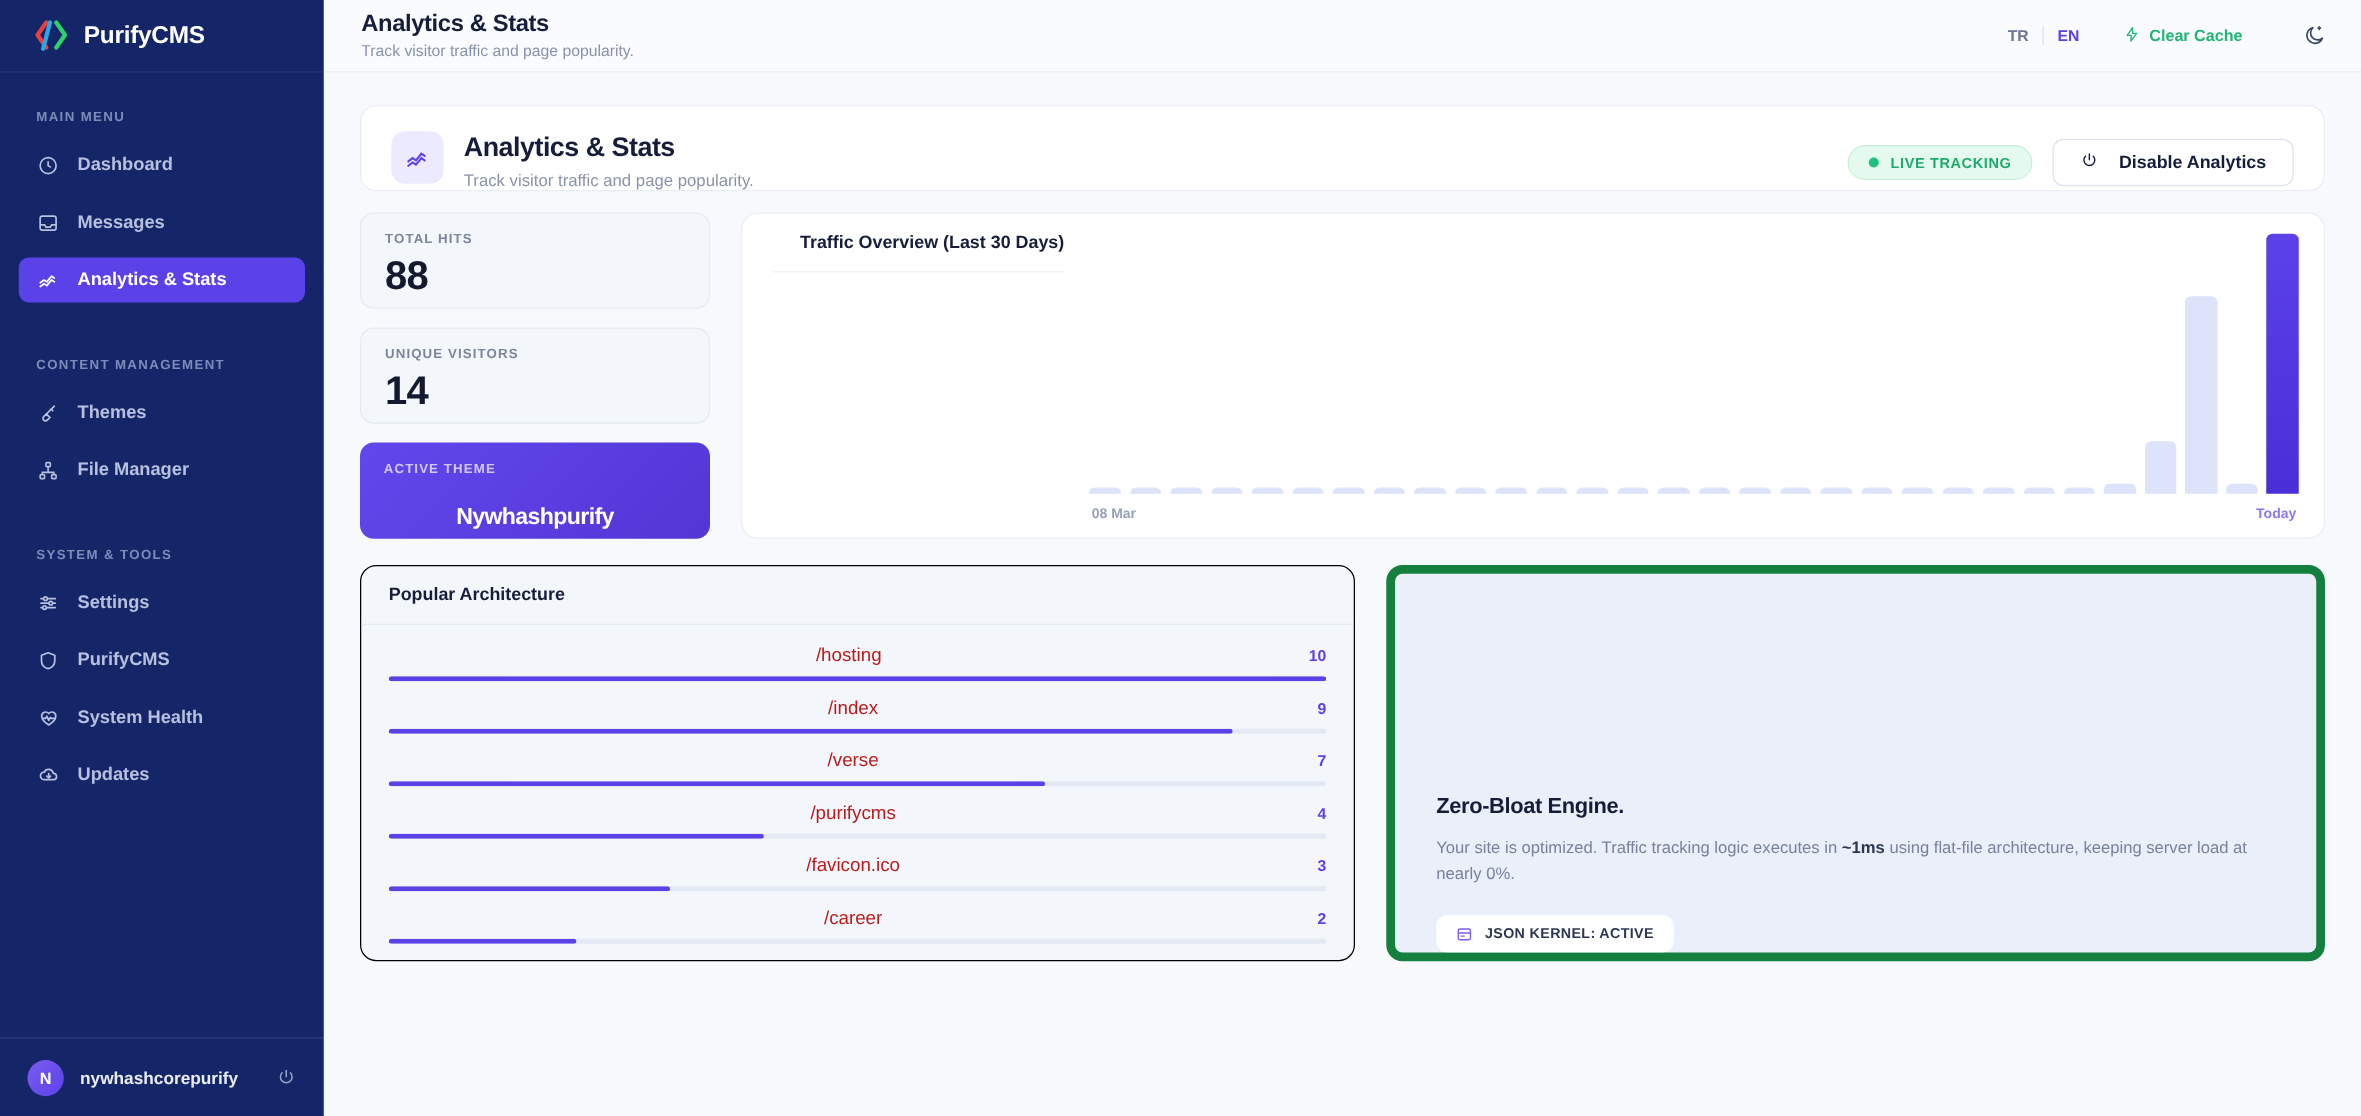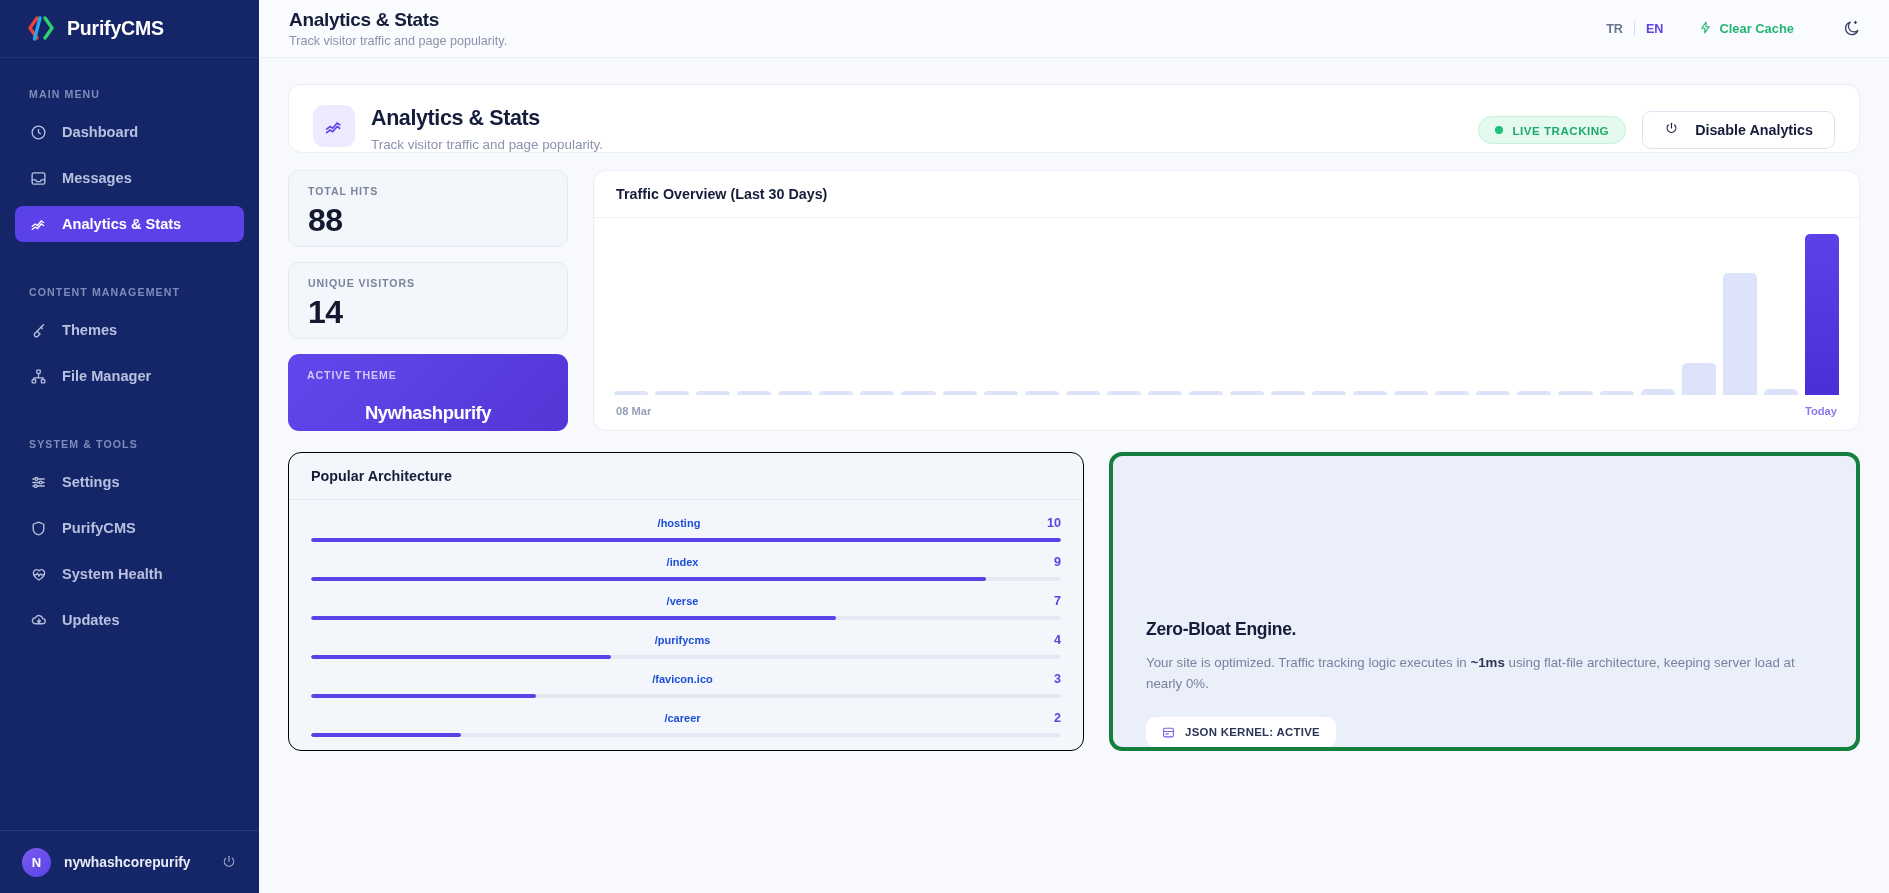--- a/index.html
+++ b/index.html
@@ -127,21 +127,21 @@
   .stat-card.theme {
     background: linear-gradient(135deg,#6148ec 0%, #5435d6 100%);
     border: none; padding: 15px 19px;
   }
   .stat-card.theme .stat-label { color: #d2caff; }
   .stat-card.theme .stat-value { color: #ffffff; font-size: 18.5px; margin-top: 21px; text-align: center; }
 
   
   .chart-card {
     flex: 1; background: #ffffff; border: 1px solid #e9edf5; border-radius: 13px;
-    display: flex; flex-direction: column; overflow: hidden;
+    display: flex; flex-direction: row; overflow: hidden; padding-left: 24px;
   }
   .chart-head {
     height: 47px; display: flex; align-items: center; padding-left: 22px;
     border-bottom: 1px solid #edf0f7;
     font-size: 14.3px; font-weight: bold; color: #151d3b;
   }
   .chart-body { flex: 1; padding: 16px 20px 0 20px; display: flex; flex-direction: column; }
   .bars {
     flex: 1; display: flex; align-items: flex-end; gap: 7px; min-height: 0;
   }
@@ -163,27 +163,27 @@
     text-align: center;
   }
   .pop-head {
     height: 47px; display: flex; align-items: center; padding-left: 22px;
     border-bottom: 1px solid #e4eaf3;
     font-size: 14.3px; font-weight: bold; color: #151d3b;
   }
   .pop-list { padding: 16px 22px 0 22px; }
   .pop-item { margin-bottom: 13px; }
   .pop-item-top { display: flex; align-items: baseline; }
-  .pop-path { flex: 1; font-size: 11px; color: #1d4ed8; font-weight: bold; }
+  .pop-path { flex: 1; font-size: 15px; color: #b91c1c; }
   .pop-count { font-size: 12.6px; font-weight: bold; color: #5b41e8; }
   .pop-track { height: 4px; background: #e4eaf3; border-radius: 3px; margin-top: 8px; overflow: hidden; }
   .pop-fill { height: 4px; background: #5b41e8; border-radius: 3px; }
 
   .zero-card {
-    flex: 1; background: #eaeffa; border: 4px solid #15803d; border-radius: 13px;
+    flex: 1; background: #eaeffa; border: 7px solid #15803d; border-radius: 13px;
     display: flex; flex-direction: column; justify-content: flex-end;
     padding: 0 33px 0 33px; position: relative; overflow: hidden;
   }
   .zero-title { font-size: 17.5px; font-weight: bold; color: #151d3b; letter-spacing: -0.3px; }
   .zero-desc { font-size: 13.3px; color: #78829d; line-height: 1.62; margin-top: 12px; max-width: 700px; }
   .zero-desc b { color: #2c3554; }
   .json-badge {
     display: inline-flex; align-items: center; gap: 10px;
     background: #ffffff; border-radius: 9px; height: 30px; padding: 0 16px;
     margin-top: 22px; margin-bottom: 0; align-self: flex-start;

